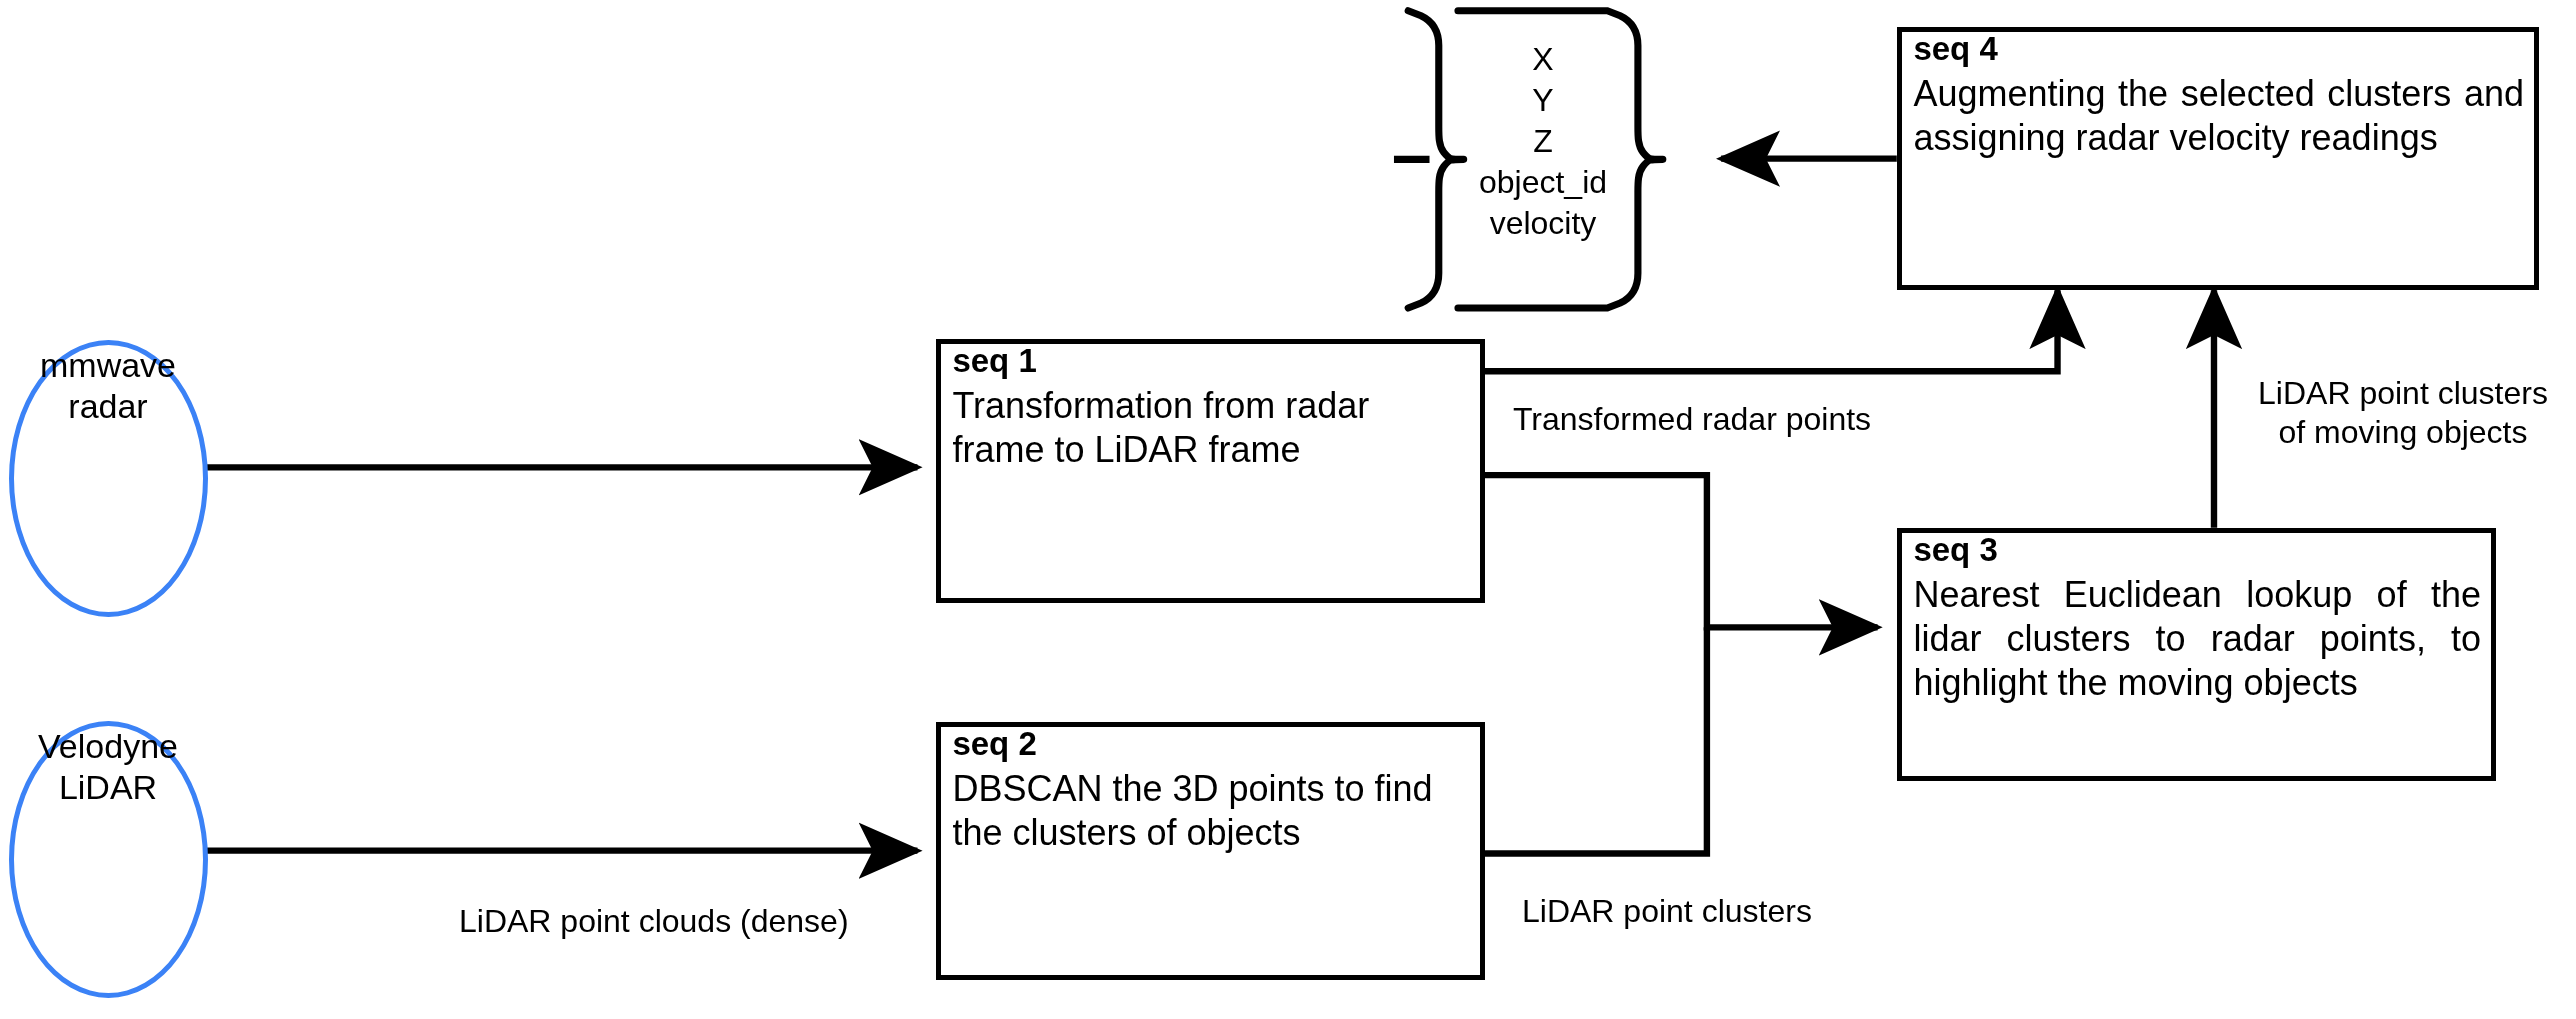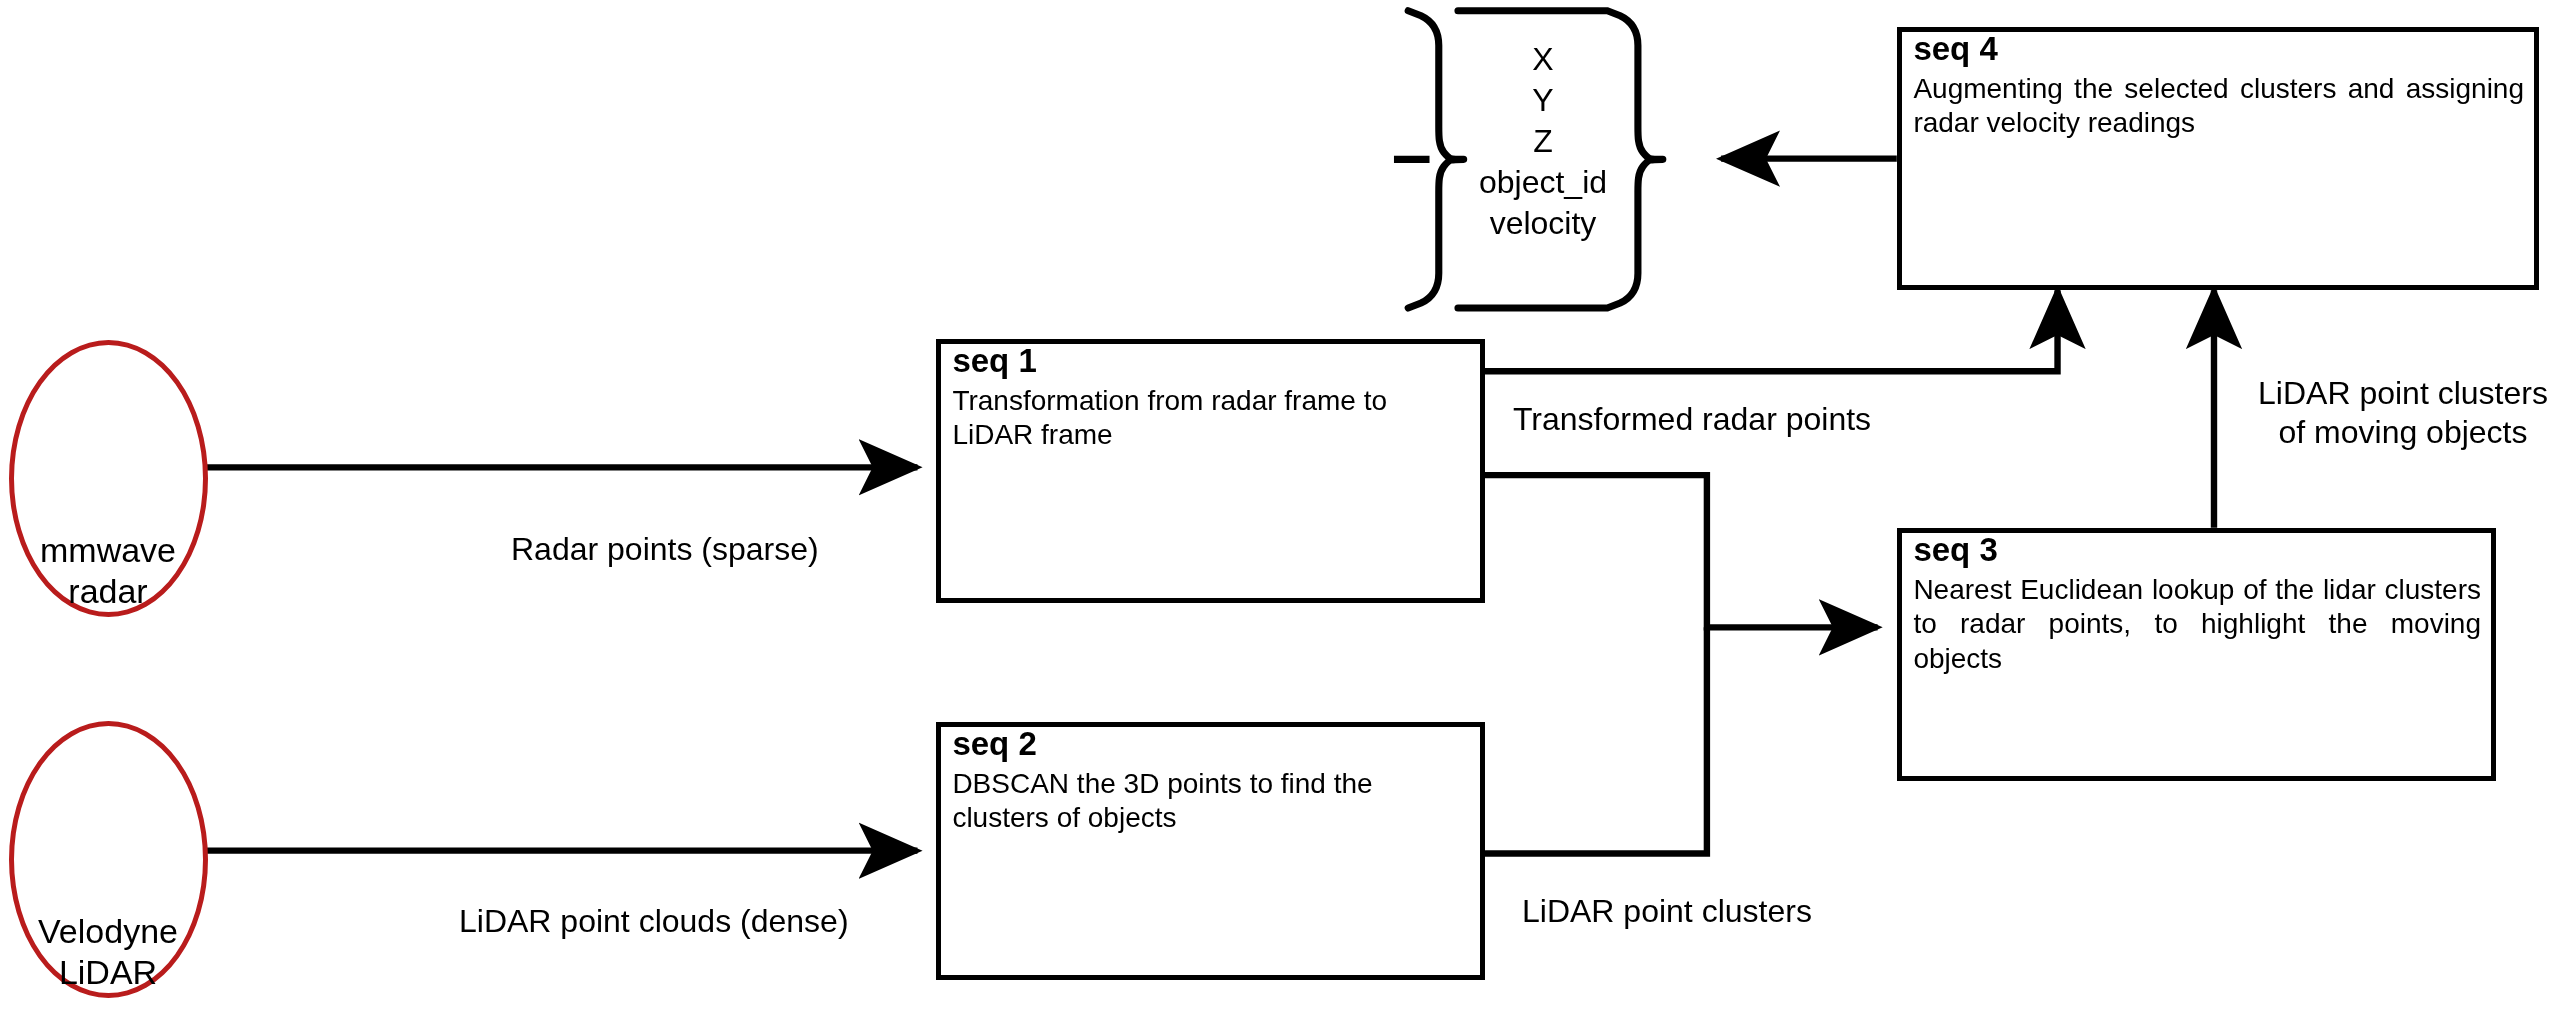--- a/index.html
+++ b/index.html
@@ -33,35 +33,35 @@
   .box-inner {
     padding: 0 10px 0 11.4px;
   }
   .seq-label {
     font-weight: bold;
     font-size: 33px;
     line-height: 1.05;
     margin-bottom: 5.7px;
   }
   .box-body {
-    font-size: 28px;
+    font-size: 36px;
     line-height: 1.22;
   }
   .box-body.justify {
     text-align: justify;
     text-align-last: left;
   }
   .ellipse-node {
     position: absolute;
     box-sizing: border-box;
-    border: 5px solid #b91c1c;
+    border: 5px solid #3b82f6;
     border-radius: 50%;
     background: #fff;
     display: flex;
-    align-items: flex-end;
+    align-items: flex-start;
     justify-content: center;
   }
   .ellipse-node span {
     font-size: 34px;
     line-height: 1.2;
     text-align: center;
   }
   .edge-label {
     position: absolute;
     font-size: 32px;
@@ -199,21 +199,20 @@
   <div class="brace-group" style="left:1465px; top:39px; width:156px; height:242px;">
     <div class="brace-fields">
       <div>X</div>
       <div>Y</div>
       <div>Z</div>
       <div>object_id</div>
       <div>velocity</div>
     </div>
   </div>
 
-  <div class="edge-label" style="left:511px; top:530px;">Radar points (sparse)</div>
 
   <div class="edge-label" style="left:1513px; top:400px;">Transformed radar points</div>
 
   <div class="edge-label" style="left:459px; top:902px;">LiDAR point clouds (dense)</div>
 
   <div class="edge-label" style="left:1522px; top:892px;">LiDAR point clusters</div>
 
   <div class="edge-label" style="left:2233px; top:374px; text-align:center; width:340px;">LiDAR point clusters
 of moving objects</div>
 

